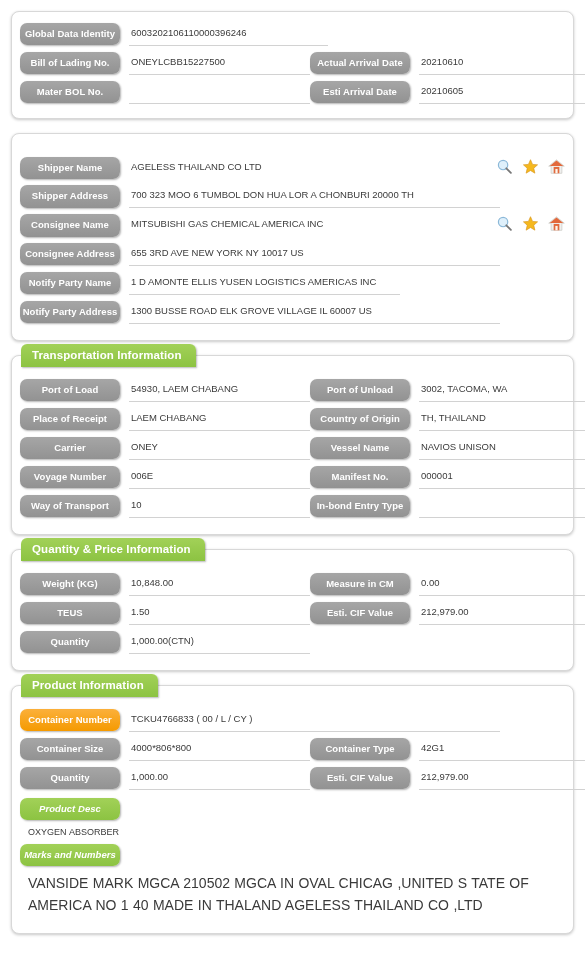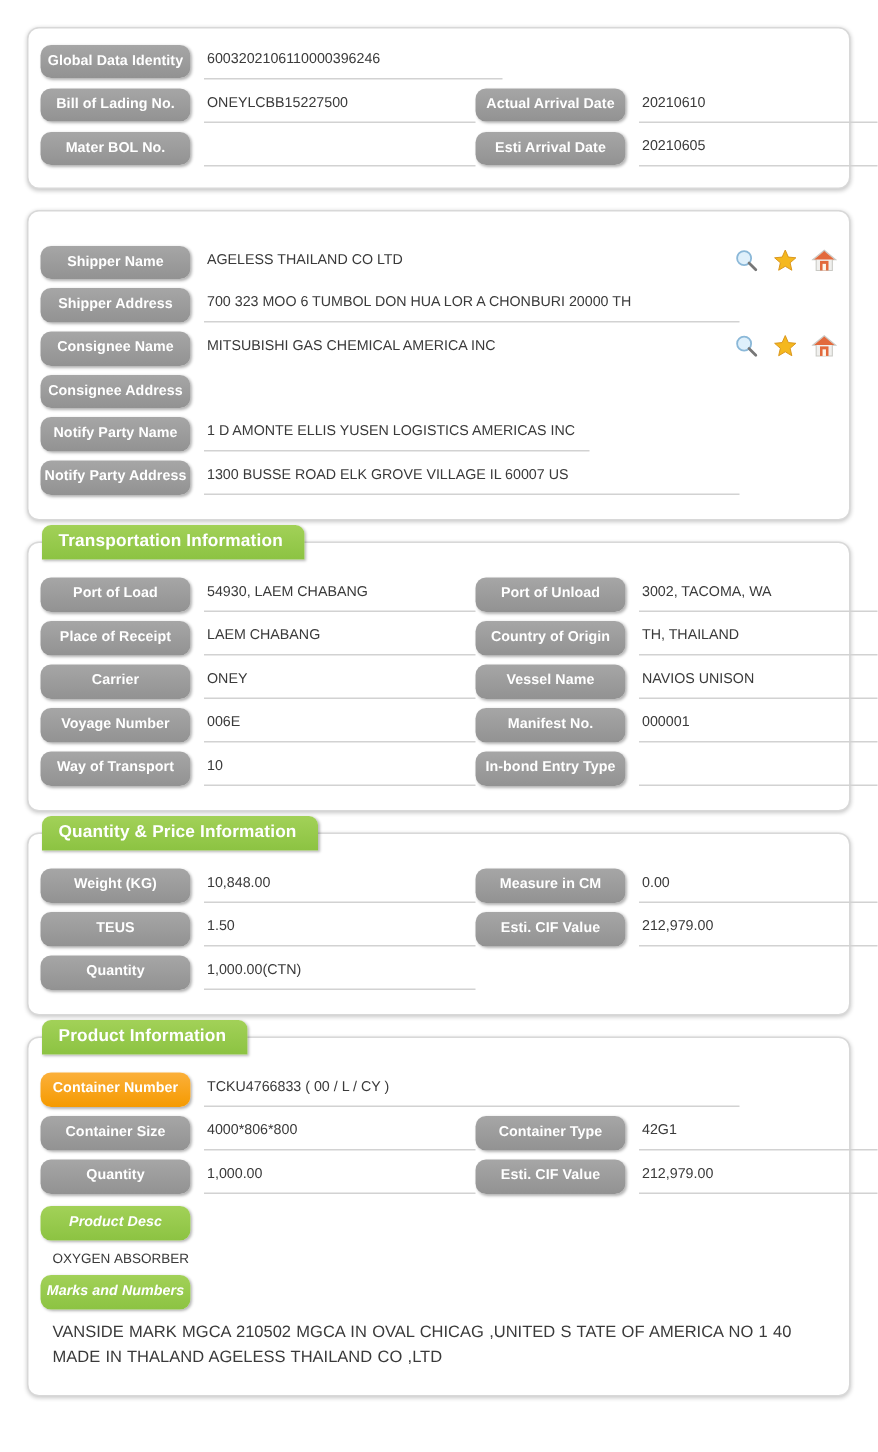--- a/index.html
+++ b/index.html
@@ -9,21 +9,21 @@
   }
   body {
     width: 585px;
     font-family: "Liberation Sans", "DejaVu Sans", sans-serif;
     color: #333;
     -webkit-font-smoothing: antialiased;
   }
   .page {
     width: 585px;
     box-sizing: border-box;
-    padding: 12px;
+    padding: 5px;
   }
 
   
   .panel {
     position: relative;
     margin: 6px 6px 10px 6px;
     background: #ffffff;
     border: 1px solid #d8d8d8;
     border-radius: 8px;
     box-shadow: 0 1px 3px rgba(0,0,0,0.22);
@@ -133,21 +133,21 @@
   }
   .block-text {
     font-size: 9px;
     color: #3a3a3a;
     line-height: 1.5;
     padding: 6px 14px 2px 16px;
     white-space: normal;
     word-spacing: 0.5px;
   }
   .marks-text {
-    font-size: 11px;
+    font-size: 14px;
     padding: 7px 12px 6px 16px;
     line-height: 1.55;
   }
 </style>
 </head>
 <body>
 
 <div class="page">
 
   <div class="panel first">
@@ -243,20 +243,21 @@
               <rect x="10.4" y="15.4" width="3.2" height="6.2" fill="#fdf6ec"></rect>
             </svg>
           </span>
         </div>
       </div>
     </div>
 
     <div class="row">
       <div class="col full">
         <div class="pill">Consignee Address</div>
+        <div class="val" style="margin-right:65px;">655 3RD AVE NEW YORK NY 10017 US</div>
       </div>
     </div>
 
     <div class="row">
       <div class="col full">
         <div class="pill">Notify Party Name</div>
         <div class="val" style="margin-right:165px;">1 D AMONTE ELLIS YUSEN LOGISTICS AMERICAS INC</div>
       </div>
     </div>
 

